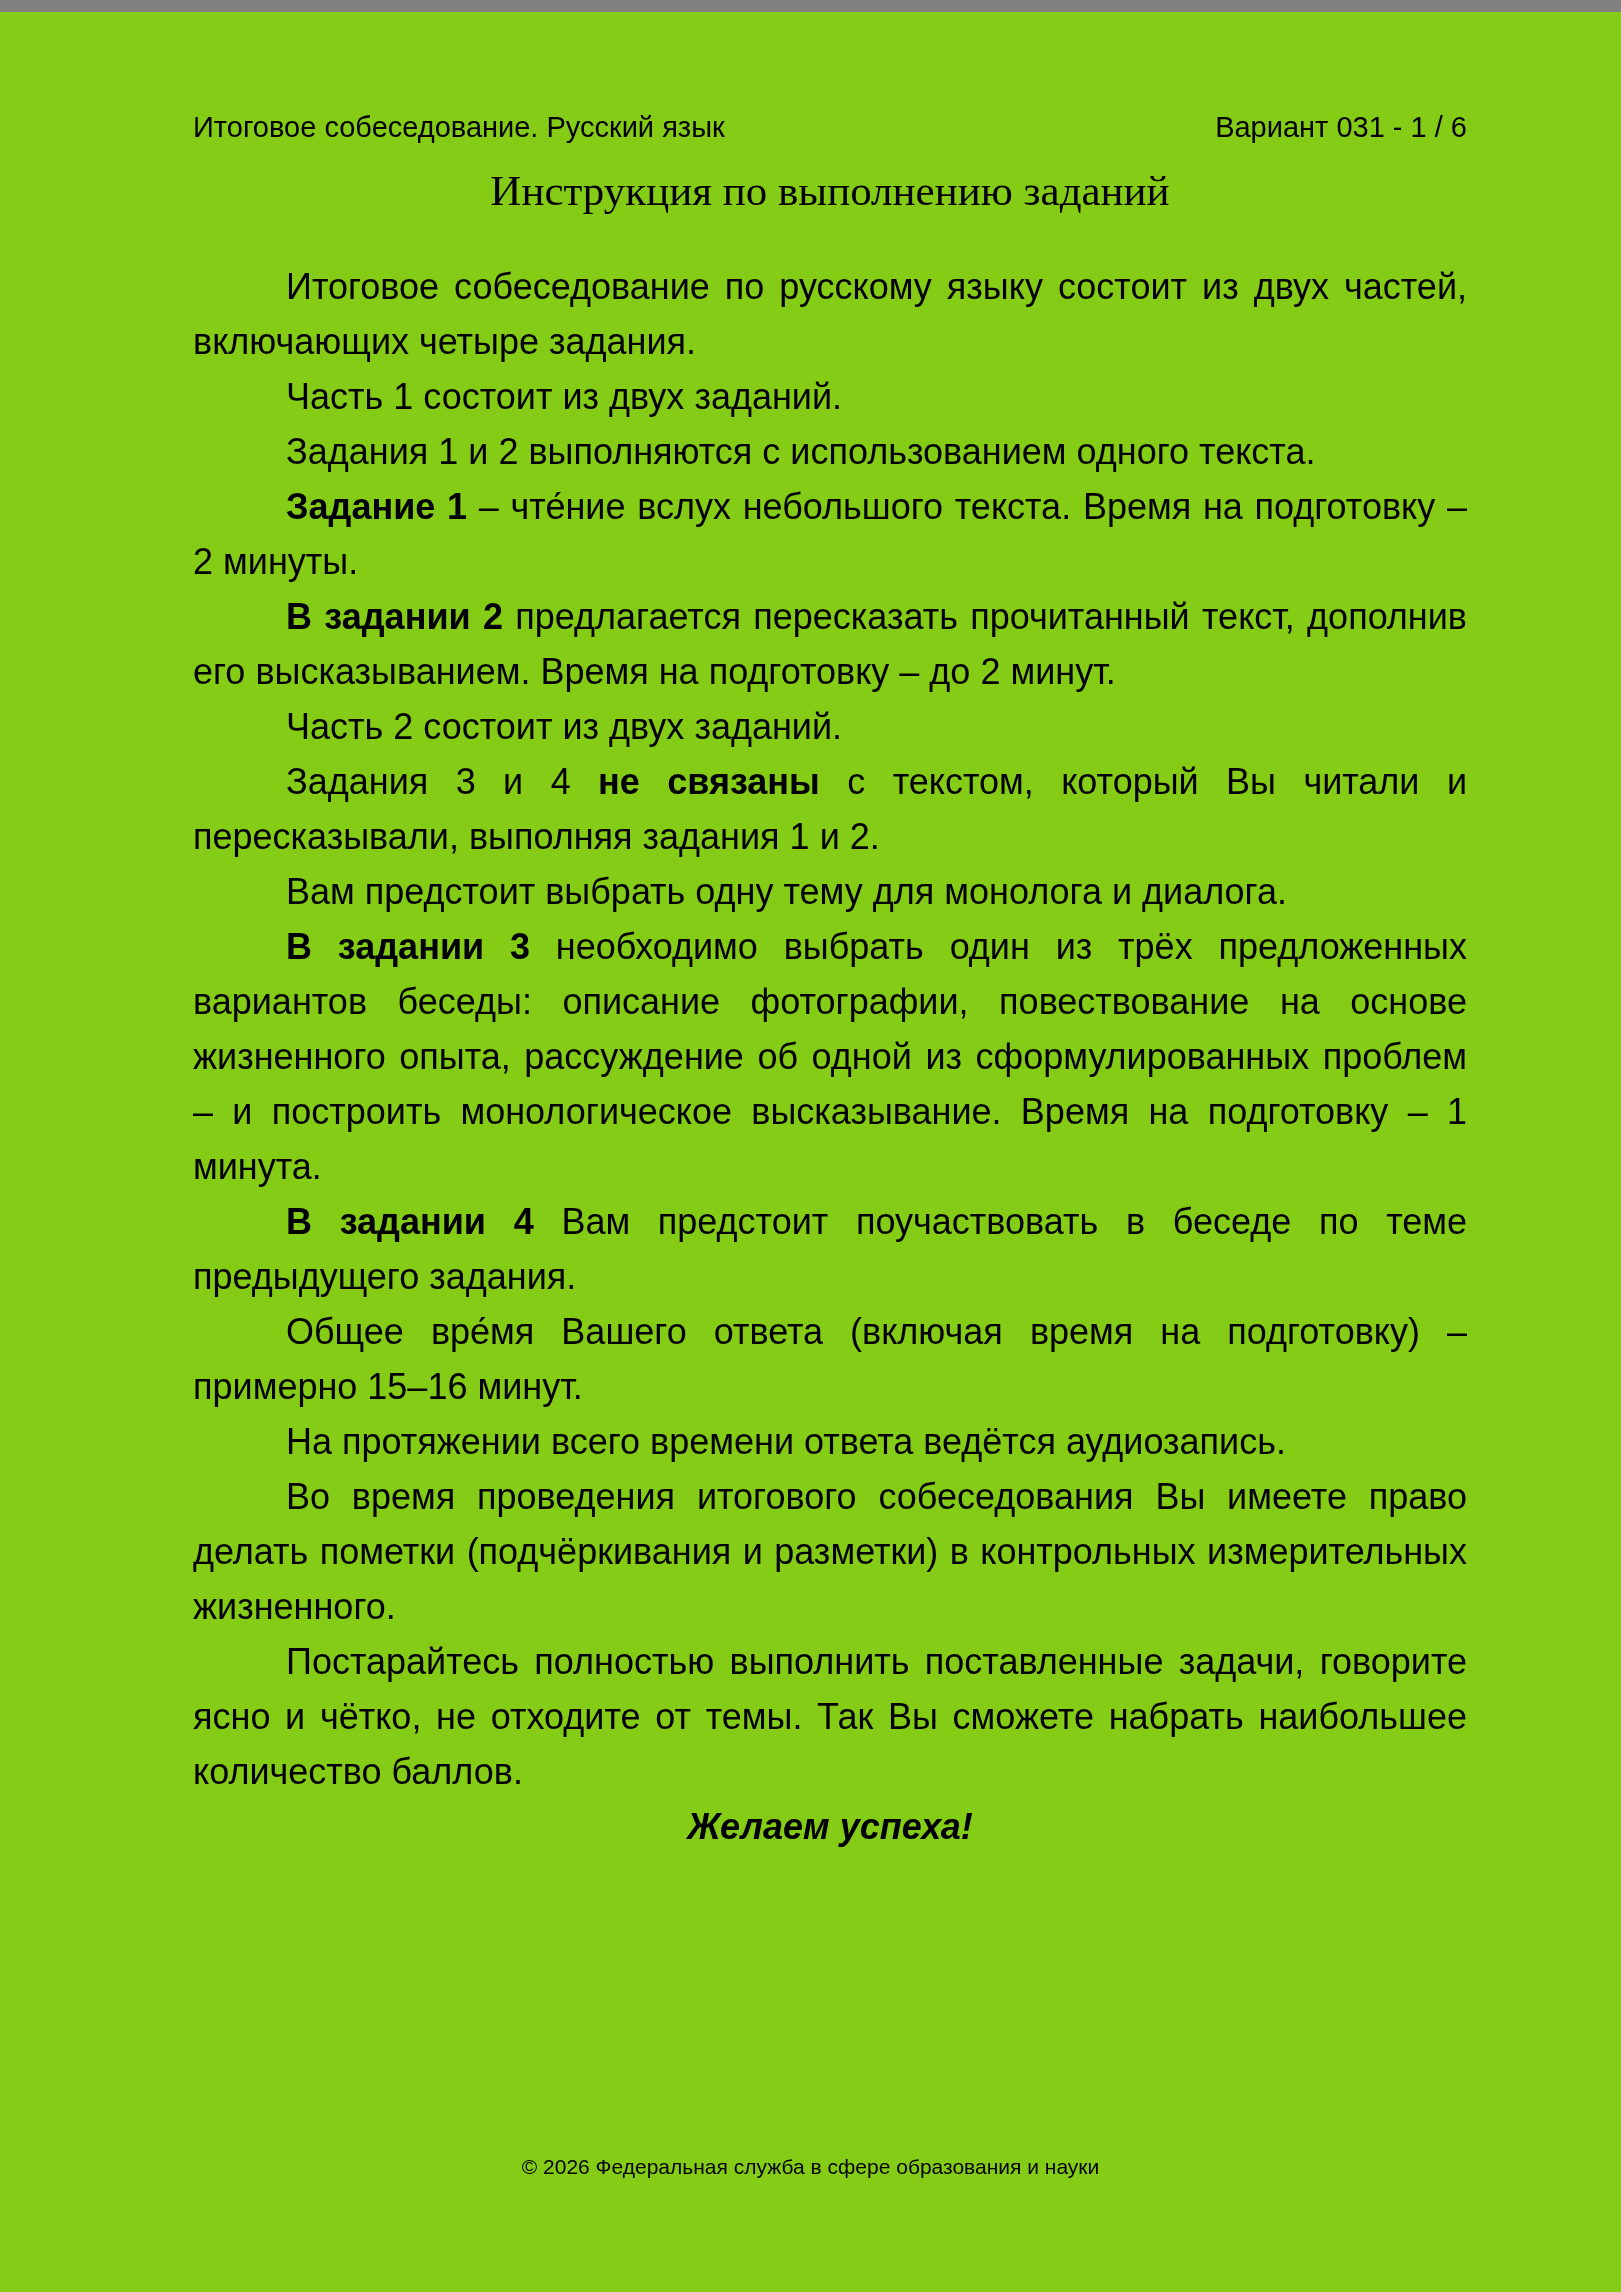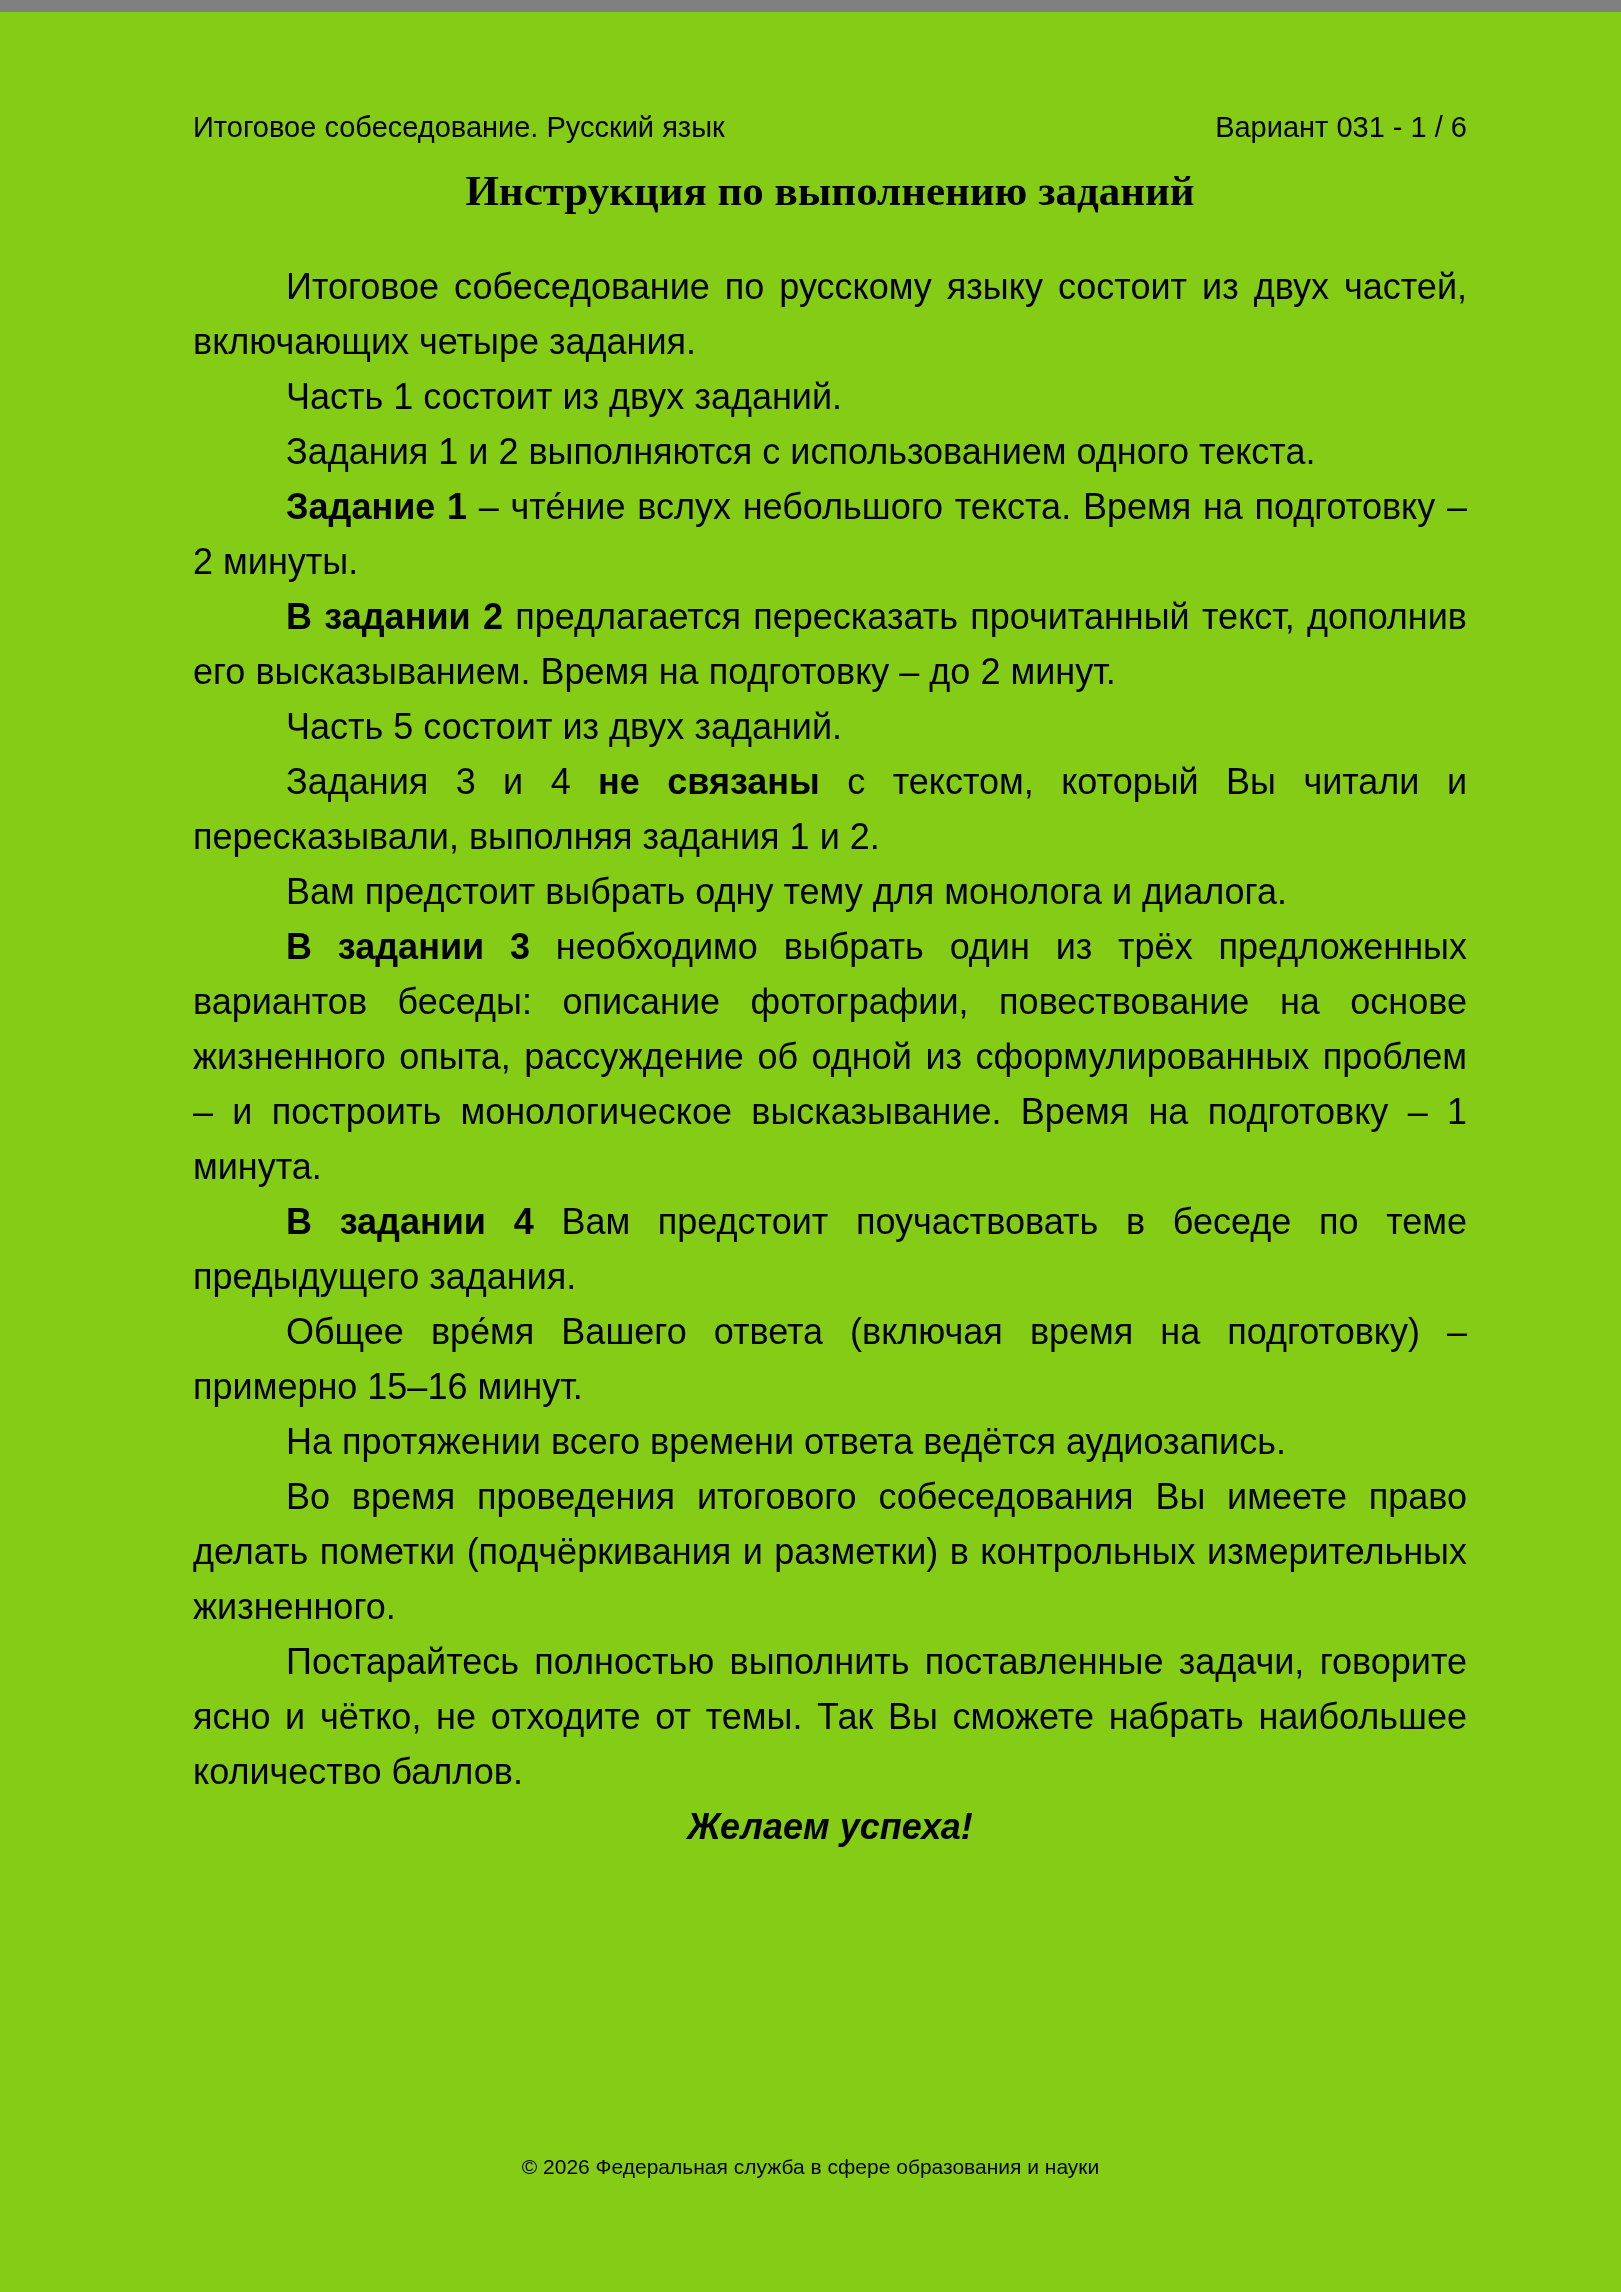--- a/index.html
+++ b/index.html
@@ -27,21 +27,21 @@
   }
   .doc-title {
     position: absolute;
     left: 193px;
     top: 153px;
     width: 1274px;
     text-align: center;
     font-family: "Liberation Serif", serif;
     font-size: 43px;
     line-height: 51px;
-    font-weight: bold;
+    font-weight: normal;
   }
   .body-text {
     position: absolute;
     left: 193px;
     top: 247px;
     width: 1274px;
     font-family: Liberation Sans, sans-serif;
     font-size: 36px;
     line-height: 55px;
   }
@@ -79,21 +79,21 @@
 
   <div class="doc-title">Инструкция по выполнению заданий</div>
 
   <div class="body-text">
 
   <p class="para"><span>Итоговое собеседование по русскому языку состоит из двух частей, включающих четыре задания.</span></p>
       <p class="para"><span>Часть 1 состоит из двух заданий.</span></p>
       <p class="para"><span>Задания 1 и 2 выполняются с использованием одного текста.</span></p>
       <p class="para"><span class="bold">Задание 1</span><span> – чте́ние вслух небольшого текста. Время на подготовку – 2 минуты.</span></p>
       <p class="para"><span class="bold">В задании 2</span><span> предлагается пересказать прочитанный текст, дополнив его высказыванием. Время на подготовку – до 2 минут.</span></p>
-      <p class="para"><span>Часть 5 состоит из двух заданий.</span></p>
+      <p class="para"><span>Часть 2 состоит из двух заданий.</span></p>
       <p class="para"><span>Задания 3 и 4 </span><span class="bold">не связаны</span><span> с текстом, который Вы читали и пересказывали, выполняя задания 1 и 2.</span></p>
       <p class="para"><span>Вам предстоит выбрать одну тему для монолога и диалога.</span></p>
       <p class="para"><span class="bold">В задании 3</span><span> необходимо выбрать один из трёх предложенных вариантов беседы: описание фотографии, повествование на основе жизненного опыта, рассуждение об одной из сформулированных проблем – и построить монологическое высказывание. Время на подготовку – 1 минута.</span></p>
       <p class="para"><span class="bold">В задании 4</span><span> Вам предстоит поучаствовать в беседе по теме предыдущего задания.</span></p>
       <p class="para"><span>Общее вре́мя Вашего ответа (включая время на подготовку) – примерно 15–16 минут.</span></p>
       <p class="para"><span>На протяжении всего времени ответа ведётся аудиозапись.</span></p>
       <p class="para"><span>Во время проведения итогового собеседования Вы имеете право делать пометки (подчёркивания и разметки) в контрольных измерительных жизненного.</span></p>
       <p class="para"><span>Постарайтесь полностью выполнить поставленные задачи, говорите ясно и чётко, не отходите от темы. Так Вы сможете набрать наибольшее количество баллов.</span></p>
       <p class="para center"><span class="bold italic">Желаем успеха!</span></p>
     </div>

